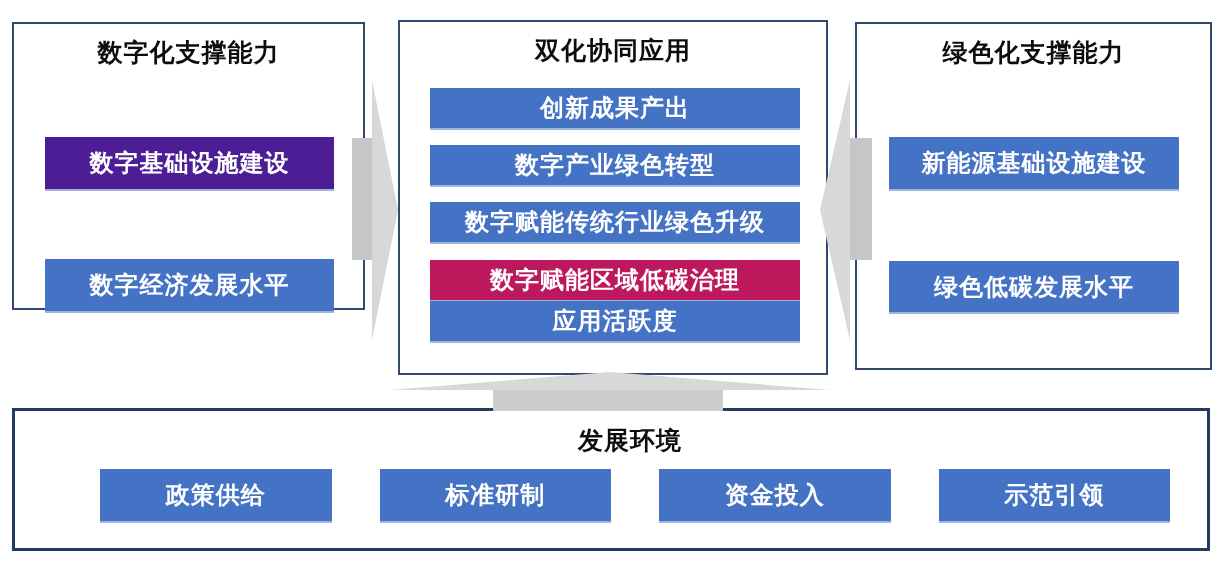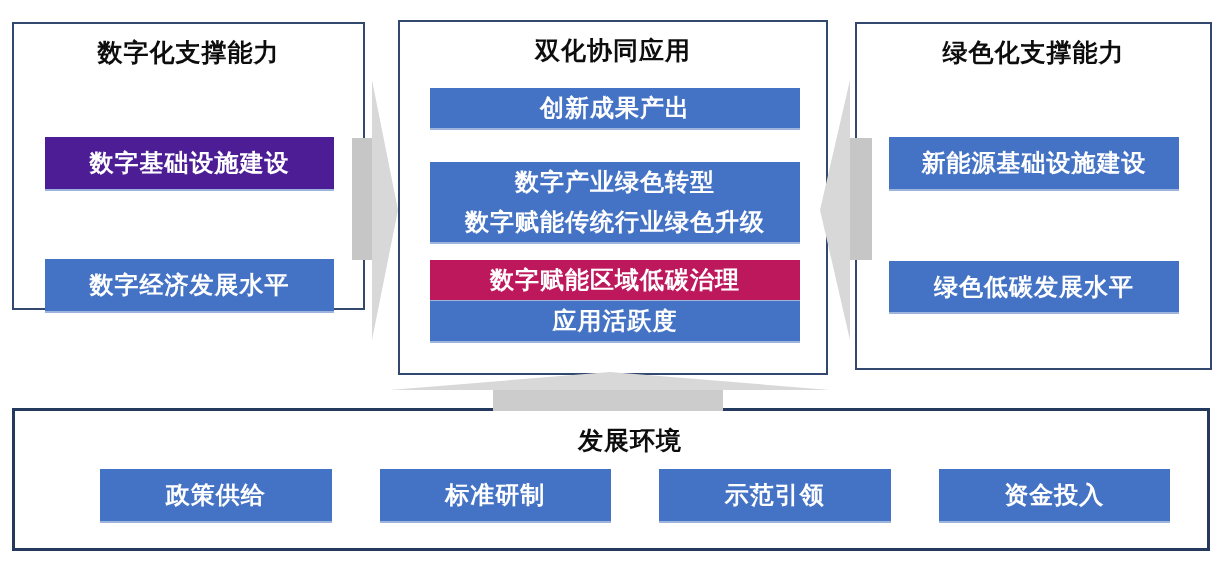--- a/index.html
+++ b/index.html
@@ -41,21 +41,21 @@
   .panel-mid   { left: 398px; top: 20px;  width: 430px;  height: 355px; }
   .panel-right { left: 855px; top: 22px;  width: 357px;  height: 348px; }
   .panel-bottom{ left: 12px;  top: 408px; width: 1198px; height: 143px; border-width: 3px; border-color: #24395E; padding-left: 38px; }
 
   
   .chip-l1 { left: 31px; top: 113px; width: 289px; height: 54px; }
   .chip-l2 { left: 31px; top: 235px; width: 289px; height: 54px; }
   
   .chip-m  { left: 30px; width: 370px; height: 42px; }
   .chip-m1 { top: 66px; }
-  .chip-m2 { top: 140px; }
+  .chip-m2 { top: 123px; }
   .chip-m3 { top: 180px; }
   .chip-m4 { top: 238px; }
   .chip-m5 { top: 279px; }
   
   .chip-r1 { left: 32px; top: 113px; width: 290px; height: 54px; }
   .chip-r2 { left: 32px; top: 237px; width: 290px; height: 53px; }
   
   .bottom-row {
     position: absolute;
     left: 37px; right: 37px; top: 58px; height: 54px;
@@ -93,22 +93,22 @@
     <div class="panel-title">绿色化支撑能力</div>
     <div class="chip chip-r2" style="background:#4472C4">绿色低碳发展水平</div>
     <div class="chip chip-r1" style="background:#4472C4">新能源基础设施建设</div>
   </div>
 
   <div class="panel panel-bottom">
     <div class="panel-title" style="margin-top:13px">发展环境</div>
     <div class="bottom-row">
       <div class="chip" style="background:#4472C4">政策供给</div>
       <div class="chip" style="background:#4472C4">标准研制</div>
+      <div class="chip" style="background:#4472C4">资金投入</div>
       <div class="chip" style="background:#4472C4">示范引领</div>
-      <div class="chip" style="background:#4472C4">资金投入</div>
     </div>
   </div>
 
   <svg class="arrow arrow-right-pos" width="48" height="260" viewBox="0 0 48 260">
     <rect x="2" y="58" width="22" height="122" fill="#C6C6C6"></rect>
     <polygon points="22,0 48,130 22,260" fill="#D8D8D8"></polygon>
   </svg>
 
   <svg class="arrow arrow-left-pos" width="52" height="260" viewBox="0 0 52 260">
     <rect x="28" y="58" width="24" height="122" fill="#C6C6C6"></rect>

